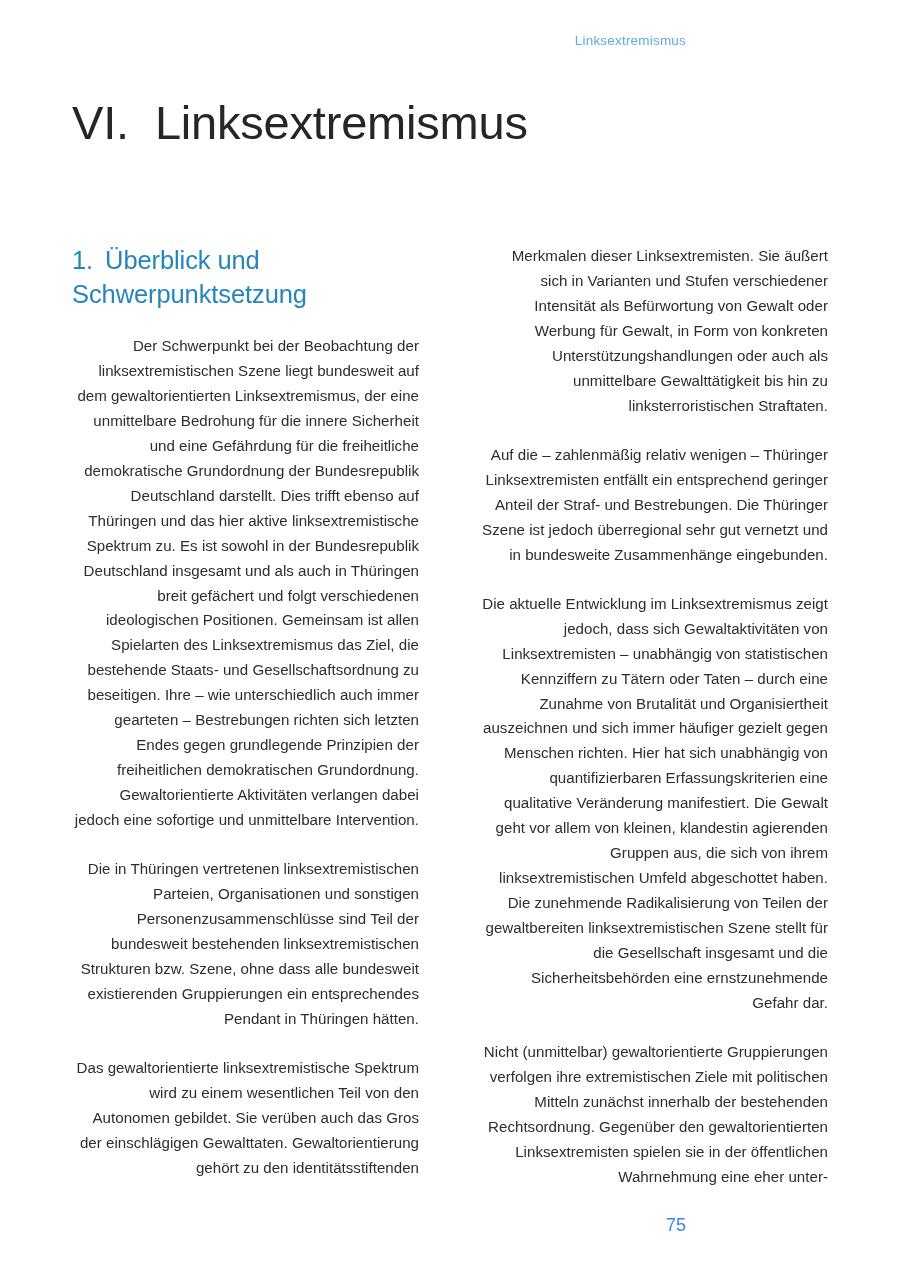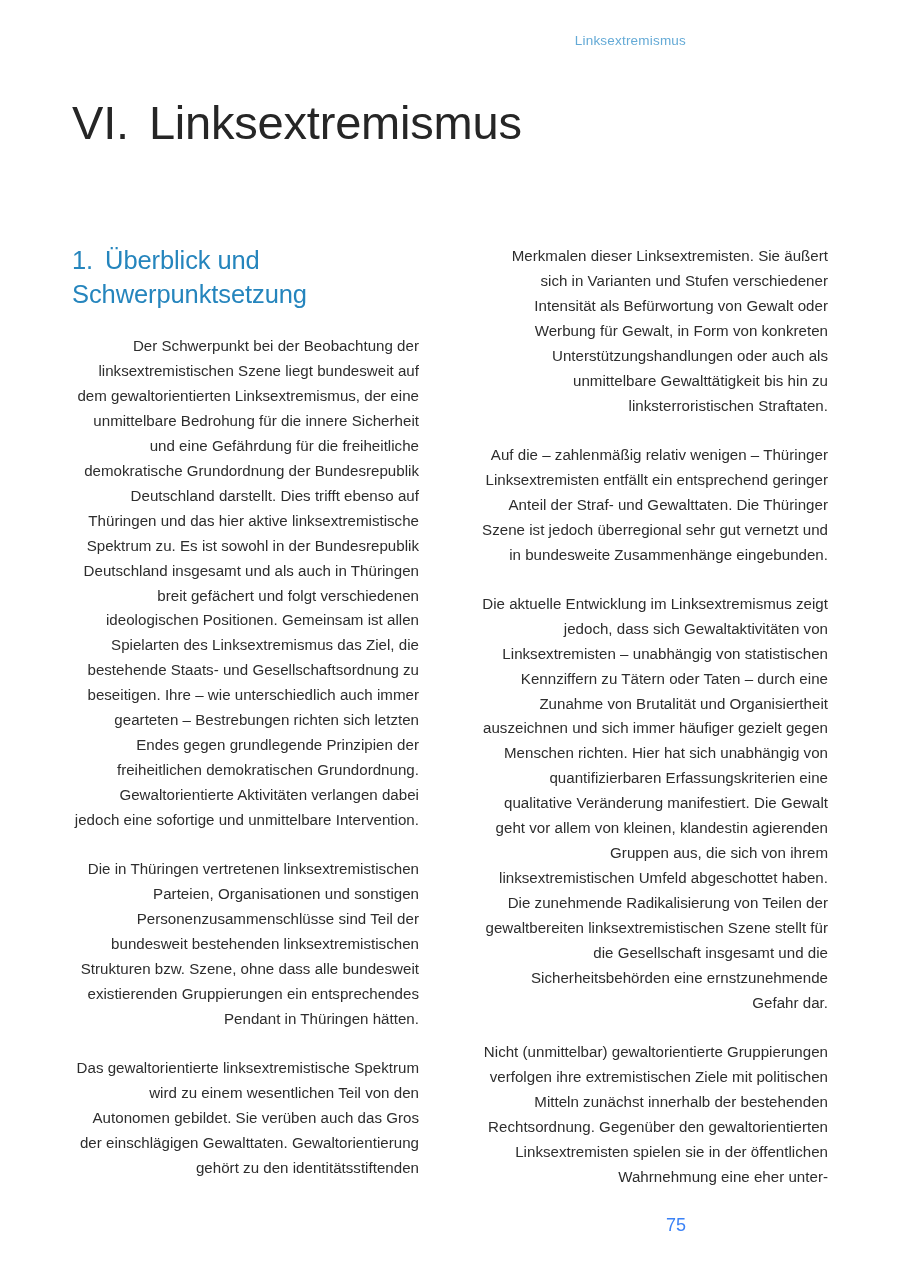--- a/index.html
+++ b/index.html
@@ -41,21 +41,21 @@
     top: 66px;
     left: 72px;
     font-size: 47px;
     font-weight: 400;
     letter-spacing: -0.2px;
     color: #262626;
     white-space: nowrap;
     line-height: 1.12;
   }
   .chapter-title .numeral {
-    margin-right: 20px;
+    margin-right: 26px;
   }
 
   
   .columns {
     position: absolute;
     top: 244px;
     left: 72px;
     width: 756px;
     display: flex;
     gap: 62px;
@@ -122,21 +122,21 @@
       <h2 class="section-heading">
         <span class="sec-num">1.</span><span>Überblick und Schwerpunktsetzung</span>
       </h2>
       <p class="body-text">Der Schwerpunkt bei der Beobachtung der linksextremistischen Szene liegt bundesweit auf dem gewaltorientierten Linksextremismus, der eine unmittelbare Bedrohung für die innere Sicherheit und eine Gefährdung für die freiheitliche demokratische Grundordnung der Bundesrepublik Deutschland darstellt. Dies trifft ebenso auf Thüringen und das hier aktive linksextremistische Spektrum zu. Es ist sowohl in der Bundesrepublik Deutschland insgesamt und als auch in Thüringen breit gefächert und folgt verschiedenen ideologischen Positionen. Gemeinsam ist allen Spielarten des Linksextremismus das Ziel, die bestehende Staats- und Gesellschaftsordnung zu beseitigen. Ihre – wie unterschiedlich auch immer gearteten – Bestrebungen richten sich letzten Endes gegen grundlegende Prinzipien der freiheitlichen demokratischen Grundordnung. Gewaltorientierte Aktivitäten verlangen dabei jedoch eine sofortige und unmittelbare Intervention.</p>
       <p class="body-text">Die in Thüringen vertretenen linksextremistischen Parteien, Organisationen und sonstigen Personenzusammenschlüsse sind Teil der bundesweit bestehenden linksextremistischen Strukturen bzw. Szene, ohne dass alle bundesweit existierenden Gruppierungen ein entsprechendes Pendant in Thüringen hätten.</p>
       <p class="body-text">Das gewaltorientierte linksextremistische Spektrum wird zu einem wesentlichen Teil von den Autonomen gebildet. Sie verüben auch das Gros der einschlägigen Gewalttaten. Gewaltorientierung gehört zu den identitätsstiftenden</p>
     </div>
 
     <div class="column right">
       <p class="body-text">Merkmalen dieser Linksextremisten. Sie äußert sich in Varianten und Stufen verschiedener Intensität als Befürwortung von Gewalt oder Werbung für Gewalt, in Form von konkreten Unterstützungshandlungen oder auch als unmittelbare Gewalttätigkeit bis hin zu linksterroristischen Straftaten.</p>
-      <p class="body-text">Auf die – zahlenmäßig relativ wenigen – Thüringer Linksextremisten entfällt ein entsprechend geringer Anteil der Straf- und Gewalttaten. Die Thüringer Szene ist jedoch überregional sehr gut vernetzt und in bundesweite Zusammenhänge eingebunden.</p>
+      <p class="body-text">Auf die – zahlenmäßig relativ wenigen – Thüringer Linksextremisten entfällt ein entsprechend geringer Anteil der Straf- und Bestrebungen. Die Thüringer Szene ist jedoch überregional sehr gut vernetzt und in bundesweite Zusammenhänge eingebunden.</p>
       <p class="body-text">Die aktuelle Entwicklung im Linksextremismus zeigt jedoch, dass sich Gewaltaktivitäten von Linksextremisten – unabhängig von statistischen Kennziffern zu Tätern oder Taten – durch eine Zunahme von Brutalität und Organisiertheit auszeichnen und sich immer häufiger gezielt gegen Menschen richten. Hier hat sich unabhängig von quantifizierbaren Erfassungskriterien eine qualitative Veränderung manifestiert. Die Gewalt geht vor allem von kleinen, klandestin agierenden Gruppen aus, die sich von ihrem linksextremistischen Umfeld abgeschottet haben. Die zunehmende Radikalisierung von Teilen der gewaltbereiten linksextremistischen Szene stellt für die Gesellschaft insgesamt und die Sicherheitsbehörden eine ernstzunehmende Gefahr dar.</p>
       <p class="body-text">Nicht (unmittelbar) gewaltorientierte Gruppierungen verfolgen ihre extremistischen Ziele mit politischen Mitteln zunächst innerhalb der bestehenden Rechtsordnung. Gegenüber den gewaltorientierten Linksextremisten spielen sie in der öffentlichen Wahrnehmung eine eher unter-</p>
     </div>
 
   </div>
 
   <div class="page-number">75</div>
 
 </div>
 

